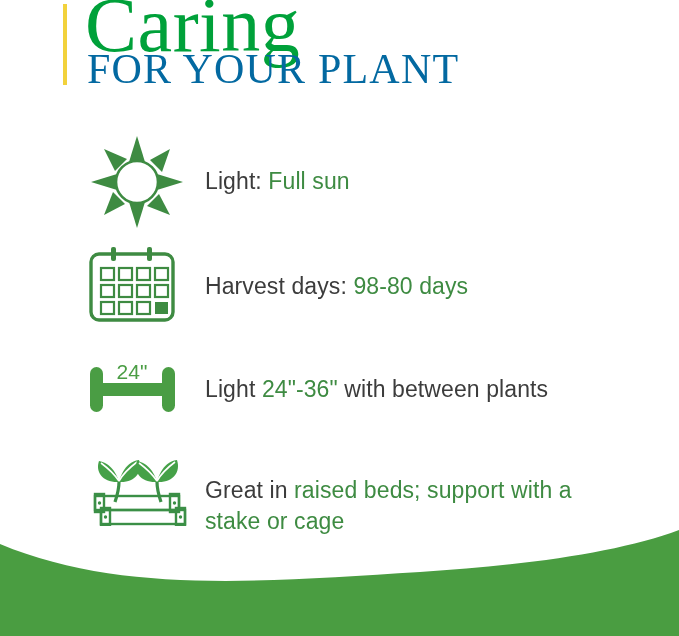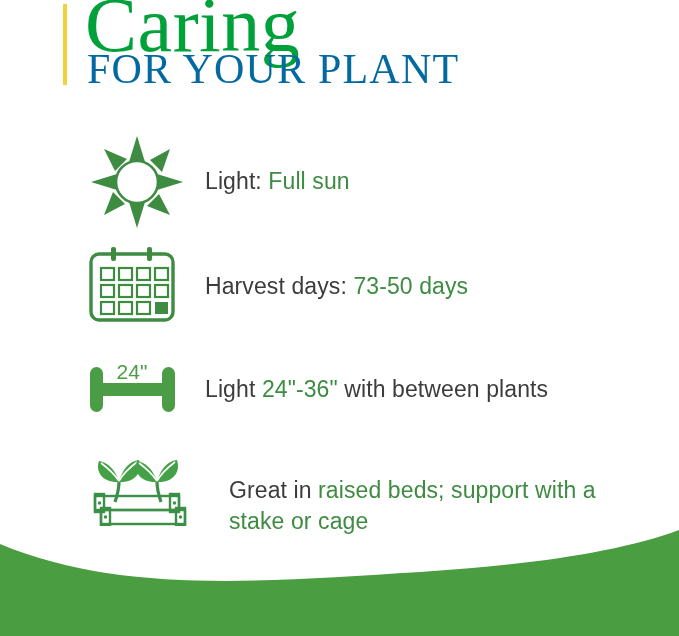--- a/index.html
+++ b/index.html
@@ -105,21 +105,21 @@
   .row-2 { top: 245px; }
   .row-2 .row-icon { width: 104px; height: 80px; }
   .row-2 .row-text { top: 26px; }
 
   .row-3 { top: 357px; }
   .row-3 .row-icon { width: 104px; height: 62px; }
   .row-3 .row-text { top: 17px; }
 
   .row-4 { top: 448px; }
   .row-4 .row-icon { width: 104px; height: 78px; }
-  .row-4 .row-text { top: 27px; width: 408px; margin-left: 24px; }
+  .row-4 .row-text { top: 27px; width: 408px; }
 
   
   .wave {
     position: absolute;
     left: 0;
     bottom: 0;
     width: 679px;
     height: 120px;
   }
 </style>
@@ -177,21 +177,21 @@
             <rect x="52" y="40" width="13" height="12"></rect>
             <rect x="70" y="40" width="13" height="12"></rect>
             <rect x="16" y="57" width="13" height="12"></rect>
             <rect x="34" y="57" width="13" height="12"></rect>
             <rect x="52" y="57" width="13" height="12"></rect>
           </g>
 
           <rect x="70" y="57" width="13" height="12" fill="#3e8b42"></rect>
         </svg>
       </div>
-      <div class="row-text"><span>Harvest days: </span><span class="hl">73-50 days</span></div>
+      <div class="row-text"><span>Harvest days: </span><span class="hl">98-80 days</span></div>
     </div>
 
     <div class="care-row row-3">
       <div class="row-icon">
         <svg viewBox="0 0 104 62" width="104" height="62" aria-hidden="true">
           <g fill="#4a9d44">
 
             <rect x="5" y="10" width="13" height="45" rx="6.5"></rect>
 
             <rect x="77" y="10" width="13" height="45" rx="6.5"></rect>

